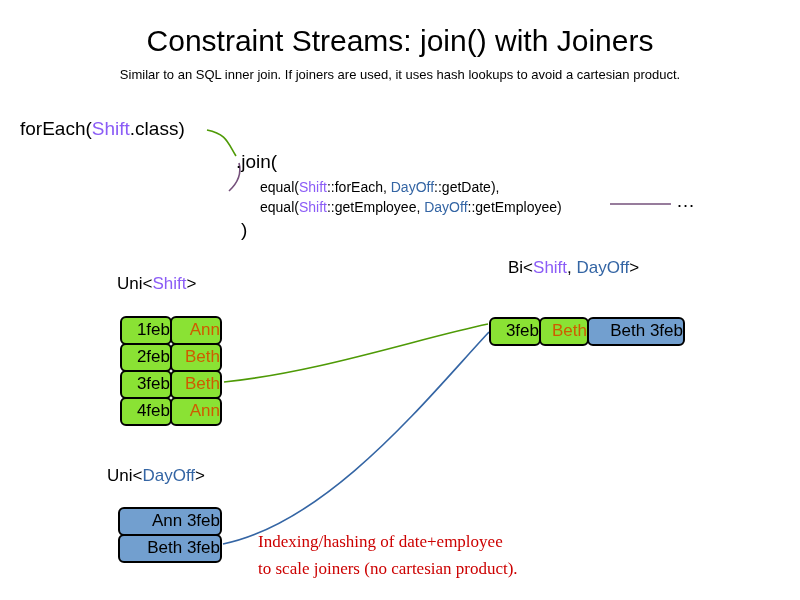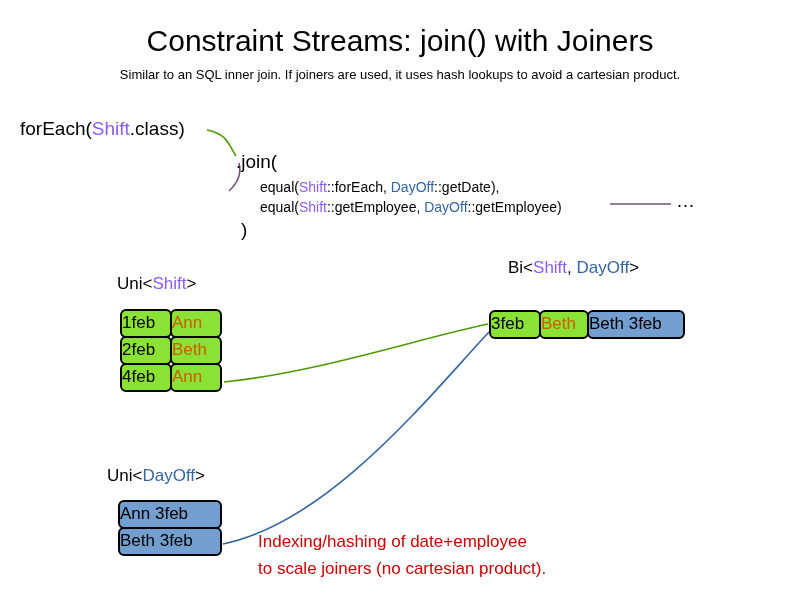--- a/index.html
+++ b/index.html
@@ -20,33 +20,33 @@
   .code2 { font-size:14px; white-space:nowrap; }
   .green-text { color:#8b5cf6; }
   .blue-text  { color:#3465A4; }
   .orange-text{ color:#CE5C00; }
   .section-label { font-size:17px; white-space:nowrap; }
 
   .trow { white-space:nowrap; height:29px; }
   .trow + .trow { margin-top:-2px; }
   .cell {
     box-sizing:border-box; display:inline-block; vertical-align:top;
-    height:29px; line-height:24px; text-align:left; font-size:17px;
-    border:2px solid #000; border-radius:6px; background:#8AE234;
+    height:29px; line-height:24px; text-align:right; font-size:17px;
+    border:2px solid #000; border-radius:6px; background:#8AE234;margin-top:7px;
   }
   .cell + .cell { margin-left:-2px; }
   .w-date { width:52px; }
   .w-name { width:52px; }
   .blue-cell { background:#729FCF; }
   .w-dayoff { width:104px; }
   .w-bi-date { width:52px; }
   .w-bi-name { width:50px; }
   .w-bi-pair { width:98px; }
 
-  .note { font-size:17px; line-height:27px; color:#CC0000; white-space:nowrap; }
+  .note { font-size:17px; line-height:27px; color:#CC0000; white-space:nowrap;font-family:Liberation Serif, serif; }
 
   .overlay { position:absolute; left:0; top:0; pointer-events:none; }
   .ln { fill:none; stroke-width:1.6px; }
   .ln-green  { stroke:#4E9A06; }
   .ln-purple { stroke:#75507B; }
   .ln-blue   { stroke:#3465A4; }
 
   .pos-foreach1 { left:20px;  top:118px; }
   .pos-foreach2 { left:20px;  top:180px; }
   .pos-join-open { left:236px; top:151px; }
@@ -94,20 +94,23 @@
   <div class="abs section-label pos-uni-shift-label"><span>Uni&lt;</span><span class="green-text">Shift</span><span>&gt;</span></div>
 
   <div class="abs pos-shift-table">
     <div class="trow">
       <div class="cell w-date">1feb</div><div class="cell w-name orange-text">Ann</div>
     </div>
     <div class="trow">
       <div class="cell w-date">2feb</div><div class="cell w-name orange-text">Beth</div>
     </div>
     <div class="trow">
+      <div class="cell w-date">3feb</div><div class="cell w-name orange-text">Beth</div>
+    </div>
+    <div class="trow">
       <div class="cell w-date">4feb</div><div class="cell w-name orange-text">Ann</div>
     </div>
   </div>
 
   <div class="abs section-label pos-bi-label"><span>Bi&lt;</span><span class="green-text">Shift</span><span>, </span><span class="blue-text">DayOff</span><span>&gt;</span></div>
 
   <div class="abs trow pos-bi-row">
     <div class="cell w-bi-date">3feb</div><div class="cell w-bi-name orange-text">Beth</div><div class="cell w-bi-pair blue-cell">Beth 3feb</div>
   </div>
 

